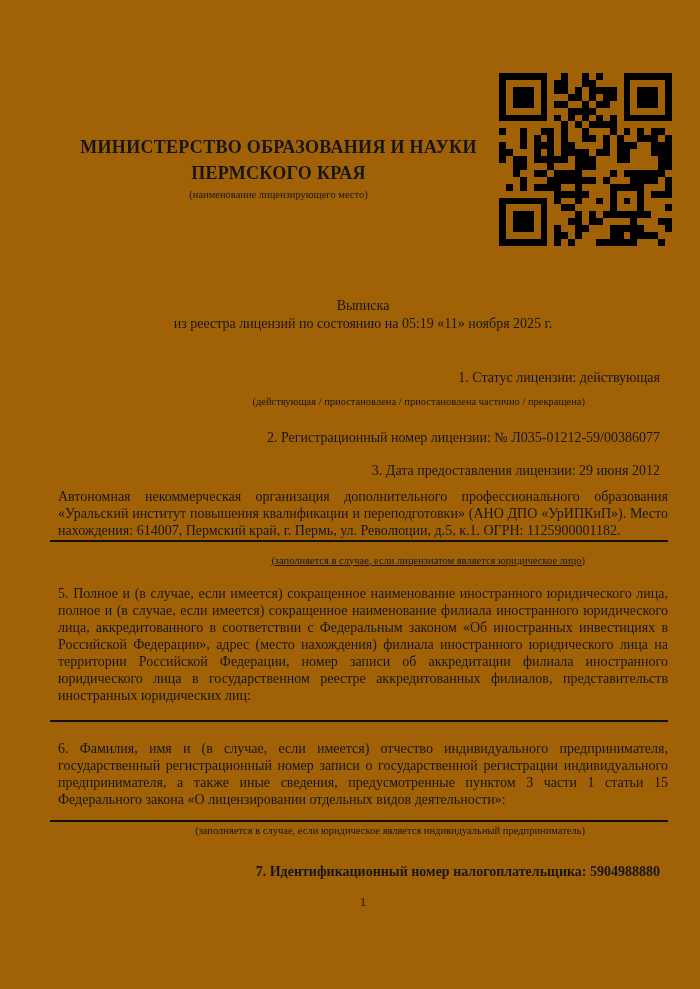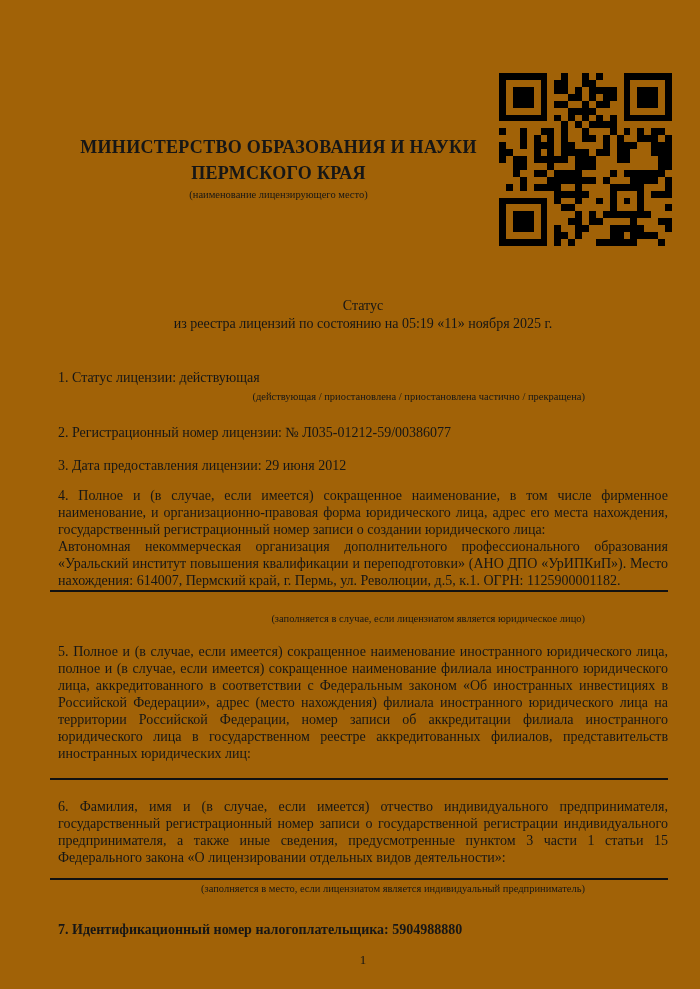--- a/index.html
+++ b/index.html
@@ -45,21 +45,21 @@
   .content {
     position: absolute;
     left: 58px;
     top: 297px;
     width: 610px;
     font-size: 14px;
     line-height: 17.5px;
   }
   .doc-title { text-align: center; }
 
-  .item-line { margin: 0; }
+  .item-line { margin: 8px; text-align: right; }
   .para { margin: 0; text-align: justify; line-height: 17px; }
 
   .caption-row {
     width: 527px;            
     text-align: right;
     font-size: 10.5px;
     line-height: 13px;
   }
 
   .rule {
@@ -68,21 +68,21 @@
     margin-left: -8px;
     width: calc(100% + 8px);
   }
 
   .mt-item1   { margin-top: 37px; }
   .mt-cap     { margin-top: 3px; }
   .mt-item2   { margin-top: 21px; }
   .mt-item3   { margin-top: 16px; }
   .mt-item4   { margin-top: 12px; }
   .mt-rule4   { margin-top: 1px; }
-  .mt-cap4    { margin-top: 20px; }
+  .mt-cap4    { margin-top: 12px; text-decoration: underline; }
   .mt-item5   { margin-top: 18px; }
   .mt-rule5   { margin-top: 16px; }
   .mt-cap5    { margin-top: 2px; }
   .mt-item6   { margin-top: 18px; }
   .mt-rule6   { margin-top: 12px; }
   .mt-cap6    { margin-top: 2px; }
   .mt-item7   { margin-top: 26px; font-weight: bold; }
 
   .page-number {
     margin-top: 14px;
@@ -422,53 +422,52 @@
           <rect x="18" y="24" width="1" height="1" fill="#000000"></rect>
           <rect x="19" y="24" width="1" height="1" fill="#000000"></rect>
           <rect x="23" y="24" width="1" height="1" fill="#000000"></rect>
         </svg>
       </div>
   </header>
 
   <main class="content">
 
     <div class="doc-title">
-      <div>Статус</div>
+      <div>Выписка</div>
       <div>из реестра лицензий по состоянию на 05:19 «11» ноября 2025 г.</div>
     </div>
 
     <section>
       <p class="item-line mt-item1">1. Статус лицензии: действующая</p>
       <div class="caption-row mt-cap">(действующая / приостановлена / приостановлена частично / прекращена)</div>
     </section>
 
     <section>
       <p class="item-line mt-item2">2. Регистрационный номер лицензии: № Л035-01212-59/00386077</p>
     </section>
 
     <section>
       <p class="item-line mt-item3">3. Дата предоставления лицензии: 29 июня 2012</p>
     </section>
 
     <section>
-      <p class="para mt-item4">4. Полное и (в случае, если имеется) сокращенное наименование, в том числе фирменное наименование, и организационно-правовая форма юридического лица, адрес его места нахождения, государственный регистрационный номер записи о создании юридического лица:</p>
       <p class="para">Автономная некоммерческая организация дополнительного профессионального образования «Уральский институт повышения квалификации и переподготовки» (АНО ДПО «УрИПКиП»). Место нахождения: 614007, Пермский край, г. Пермь, ул. Революции, д.5, к.1. ОГРН: 1125900001182.</p>
       <div class="rule mt-rule4"></div>
       <div class="caption-row mt-cap4">(заполняется в случае, если лицензиатом является юридическое лицо)</div>
     </section>
 
     <section>
       <p class="para mt-item5">5. Полное и (в случае, если имеется) сокращенное наименование иностранного юридического лица, полное и (в случае, если имеется) сокращенное наименование филиала иностранного юридического лица, аккредитованного в соответствии с Федеральным законом «Об иностранных инвестициях в Российской Федерации», адрес (место нахождения) филиала иностранного юридического лица на территории Российской Федерации, номер записи об аккредитации филиала иностранного юридического лица в государственном реестре аккредитованных филиалов, представительств иностранных юридических лиц:</p>
       <div class="rule mt-rule5"></div>
     </section>
 
     <section>
       <p class="para mt-item6">6. Фамилия, имя и (в случае, если имеется) отчество индивидуального предпринимателя, государственный регистрационный номер записи о государственной регистрации индивидуального предпринимателя, а также иные сведения, предусмотренные пунктом 3 части 1 статьи 15 Федерального закона «О лицензировании отдельных видов деятельности»:</p>
       <div class="rule mt-rule6"></div>
-      <div class="caption-row mt-cap6">(заполняется в место, если лицензиатом является индивидуальный предприниматель)</div>
+      <div class="caption-row mt-cap6">(заполняется в случае, если юридическое является индивидуальный предприниматель)</div>
     </section>
 
     <section>
       <p class="item-line mt-item7">7. Идентификационный номер налогоплательщика: 5904988880</p>
     </section>
 
     <div class="page-number">1</div>
   </main>
 </div>
 

